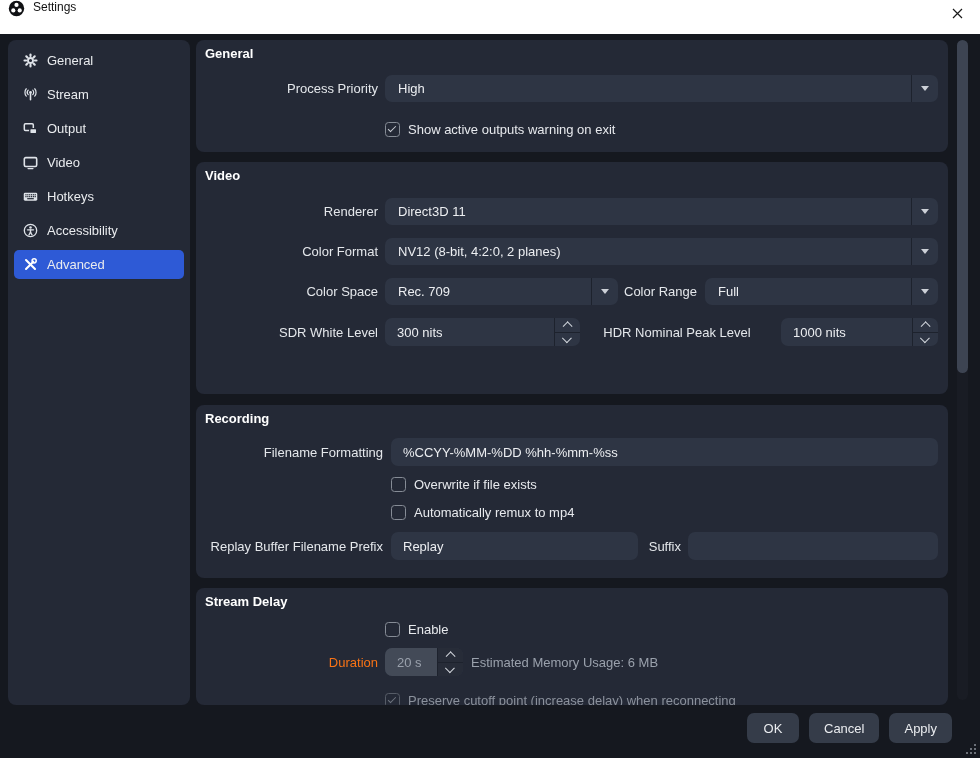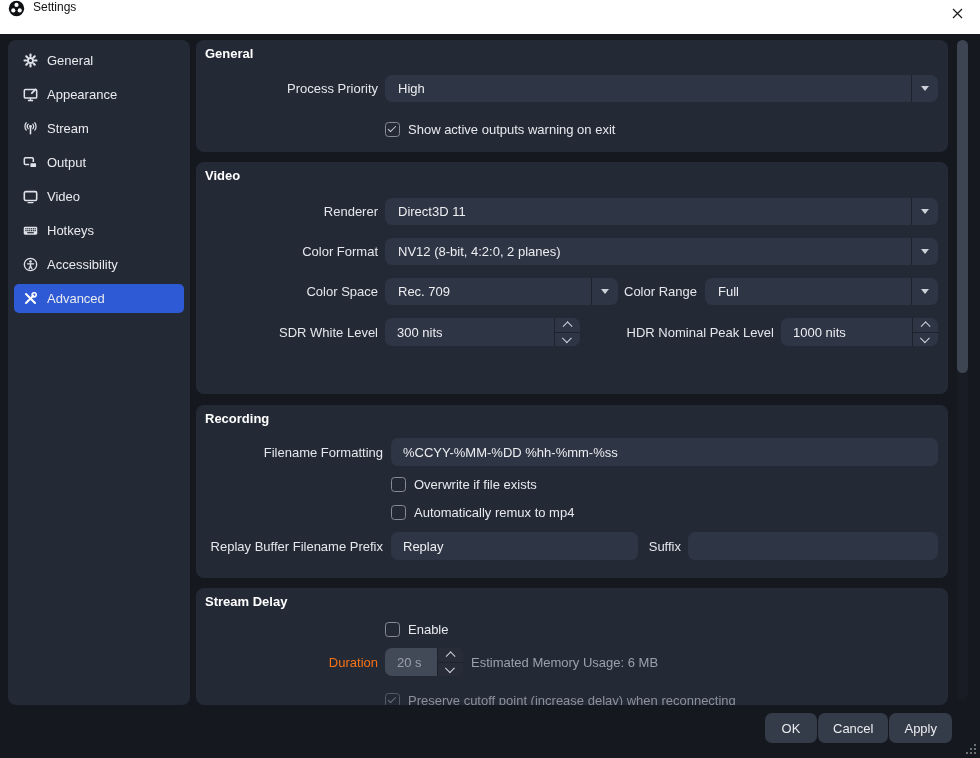--- a/index.html
+++ b/index.html
@@ -65,21 +65,21 @@
   .checkbox.disabled.checked::after{border-color:#6f7580;}
   .chk-label{margin-left:8px;font-size:13px;color:#e7e9ed;white-space:nowrap;}
   .chk-label.dim{color:#8b919c;}
   .memory-text{margin-left:8px;font-size:13px;color:#9aa1ac;white-space:nowrap;}
 
   
   .scroll-track{position:absolute;left:957px;top:40px;width:11px;height:660px;background:#191c24;border-radius:6px;}
   .scroll-thumb{position:absolute;left:0;top:0;width:11px;height:333px;background:#3d4452;border-radius:6px;cursor:grab;}
 
   
-  .footer{position:absolute;top:713px;right:28px;display:flex;gap:1px;}
+  .footer{position:absolute;top:713px;right:28px;display:flex;gap:10px;}
   .footer-btn{height:30px;padding:0 15px;background:#353c49;border-radius:7px;font-size:13px;color:#eaecef;
       display:flex;align-items:center;justify-content:center;cursor:pointer;min-width:22px;}
   .resize-grip{position:absolute;right:3px;bottom:3px;width:12px;height:12px;cursor:nwse-resize;}
 </style>
 </head>
 <body>
 
 <div class="window">
 
   <div class="titlebar">
@@ -112,30 +112,20 @@
               <path d="M3.5 3.5 L4.7 4.7"></path>
               <path d="M11.3 11.3 L12.5 12.5"></path>
               <path d="M12.5 3.5 L11.3 4.7"></path>
               <path d="M4.7 11.3 L3.5 12.5"></path>
             </g>
           </svg>
       </span>
       <span class="side-label">General</span>
     </div>
 
-    <div class="side-item">
-      <span class="sicon">
-        <svg width="15" height="15" viewBox="0 0 16 16">
-            <rect x="1.4" y="2.6" width="13.2" height="9.2" rx="1.2" fill="none" stroke="currentColor" stroke-width="1.6"></rect>
-            <path d="M8 11.8 V14 M5.2 14.4 H10.8" stroke="currentColor" stroke-width="1.5" fill="none"></path>
-            <path d="M9.4 6.6 L13.4 2.6" stroke="currentColor" stroke-width="1.9" stroke-linecap="round"></path>
-          </svg>
-      </span>
-      <span class="side-label">Appearance</span>
-    </div>
 
     <div class="side-item">
       <span class="sicon">
         <svg width="15" height="15" viewBox="0 0 16 16">
             <circle cx="8" cy="5.8" r="1.5" fill="currentColor"></circle>
             <path d="M8 7.3 V13.6" stroke="currentColor" stroke-width="1.7" stroke-linecap="round"></path>
             <g fill="none" stroke="currentColor" stroke-width="1.3" stroke-linecap="round">
               <path d="M5.6 3.4 C4.3 4.7 4.3 6.9 5.6 8.2"></path>
               <path d="M10.4 3.4 C11.7 4.7 11.7 6.9 10.4 8.2"></path>
               <path d="M3.5 1.9 C1.6 3.8 1.6 7.8 3.5 9.7"></path>
@@ -280,21 +270,21 @@
         <div class="sval">300 nits</div>
         <div class="spin-btns">
           <div class="spin-cell">
               <div class="chev up"></div>
             </div>
           <div class="spin-cell">
               <div class="chev down"></div>
             </div>
         </div>
       </div>
-      <span class="mid-lbl" style="margin-right:7px;">HDR Nominal Peak Level</span>
+      <span class="mid-lbl" style="margin-right:7px;text-align:center;">HDR Nominal Peak Level</span>
       <div class="spin" style="width:157px;">
         <div class="sval">1000 nits</div>
         <div class="spin-btns">
           <div class="spin-cell">
               <div class="chev up"></div>
             </div>
           <div class="spin-cell">
               <div class="chev down"></div>
             </div>
         </div>

